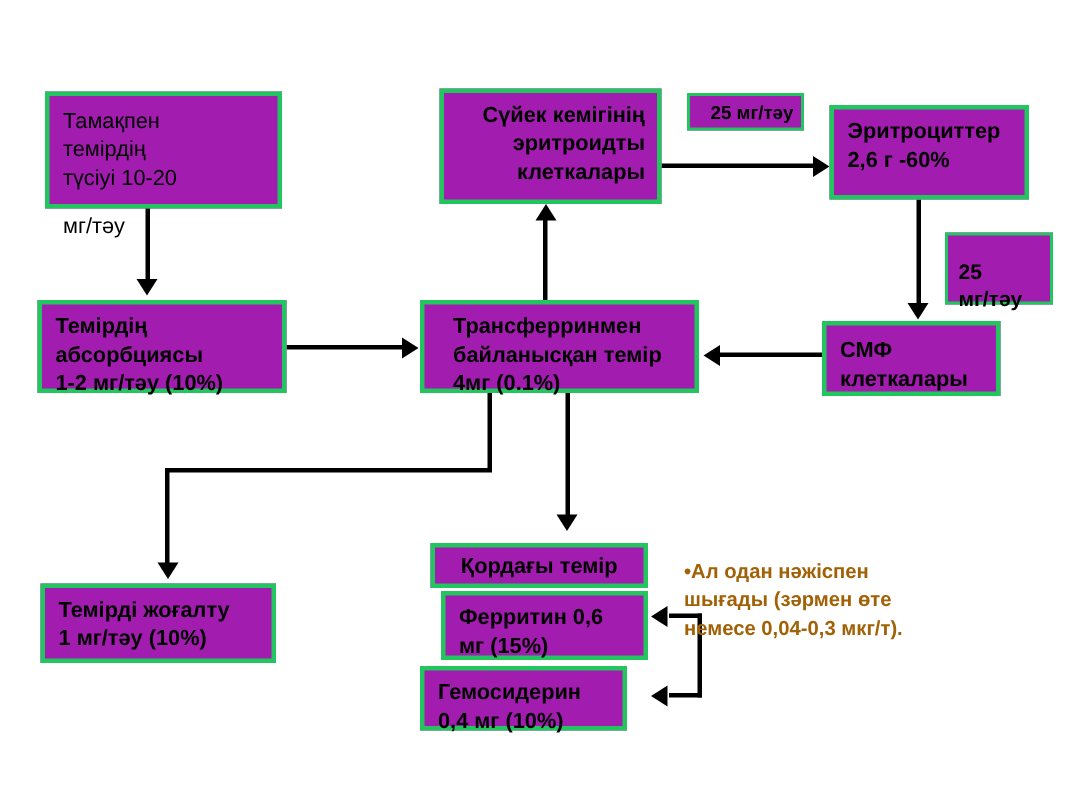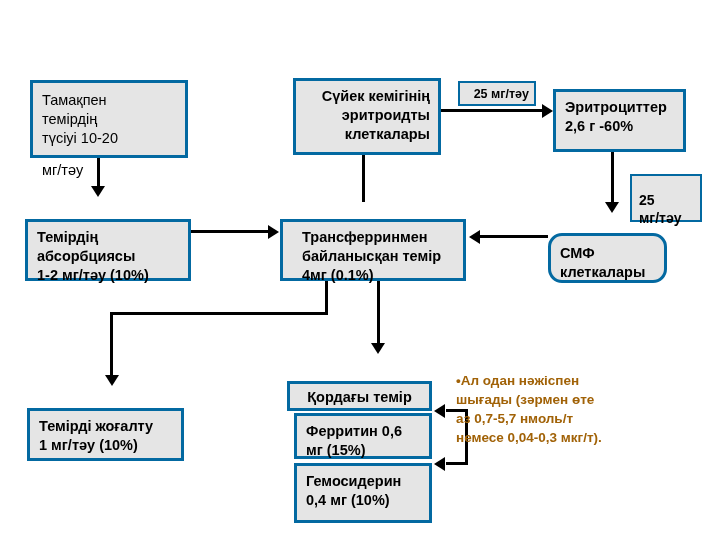--- a/index.html
+++ b/index.html
@@ -8,52 +8,51 @@
     background:#ffffff;
     font-family:"Liberation Sans","DejaVu Sans",sans-serif;
     overflow:hidden;
   }
   #stage{position:relative;width:720px;height:540px;}
 
   
   .box{
     position:absolute;
     box-sizing:border-box;
-    border:3px solid #0369a1;
-    background:#e5e5e5;
+    border:3px solid #22c55e;
+    background:#a21caf;
     color:#000000;
     font-size:14.5px;
     line-height:1.32;
     padding:6px 8px 4px 9px;
     z-index:3;
-    margin-top:19px;
   }
   .box.bold{font-weight:bold;}
   .box .ln{white-space:nowrap;}
 
   
   #box-food      {left:30px; top:61px;  width:158px; height:78px; padding-top:8px;}
   #box-food .ovf {position:absolute;left:9px;top:78px;white-space:nowrap;}
 
   #box-absorption{left:25px; top:200px; width:166px; height:62px;}
   #box-transferrin{left:280px;top:200px;width:186px;height:62px;padding-left:19px;}
   #box-marrow    {left:293px;top:59px;  width:148px; height:77px;text-align:right;}
   #box-erythro   {left:553px;top:70px;  width:133px; height:63px;}
-  #box-smf       {left:548px;top:214px; width:119px; height:50px; padding-top:8px;border-radius:14px;}
+  #box-smf       {left:548px;top:214px; width:119px; height:50px; padding-top:8px;}
   #box-loss      {left:27px; top:389px; width:157px; height:53px;}
 
   #lbl-25-top    {left:458px;top:62px;  width:78px;  height:25px; padding:3px 5px;
                   font-size:12.5px; border-width:2px; font-weight:bold;text-align:right;}
   #lbl-25-right  {left:630px;top:155px; width:72px;  height:48px; padding:15px 7px;
                   font-size:14px; border-width:2px; font-weight:bold;}
 
   #box-store     {left:287px;top:362px; width:145px; height:30px; padding:4px 0 0 0;
                   text-align:center; font-weight:bold;}
   #box-ferritin  {left:294px;top:394px; width:138px; height:46px; font-weight:bold;}
-  #box-hemo      {left:294px;top:444px; width:138px; height:60px; font-weight:bold;}
+  #box-hemo      {left:280px;top:444px; width:138px; height:43px; font-weight:bold;}
 
   
   #note{
     position:absolute;left:456px;top:372px;width:230px;
     font-size:13.5px;line-height:1.40;font-weight:bold;color:#a16207;
     z-index:3;
   }
 
   
   .ln-v,.ln-h{position:absolute;background:#000000;z-index:2;}
@@ -129,21 +128,20 @@
   </div>
 
   <div class="box" id="lbl-25-right">
     <div class="ln">25</div>
     <div class="ln">мг/тәу</div>
   </div>
 
   <div id="note">
     <div>•Ал одан нәжіспен</div>
     <div>шығады (зәрмен өте</div>
-    <div>аз 0,7-5,7 нмоль/т</div>
     <div>немесе 0,04-0,3 мкг/т).</div>
   </div>
 
   <div class="ln-v" style="left:97px;top:136px;height:52px;"></div>
   <div class="arrow down" style="left:91px;top:186px;"></div>
 
   <div class="ln-h" style="left:191px;top:230px;width:78px;"></div>
   <div class="arrow right" style="left:268px;top:225px;"></div>
 
   <div class="ln-v" style="left:362px;top:146px;height:56px;"></div>

